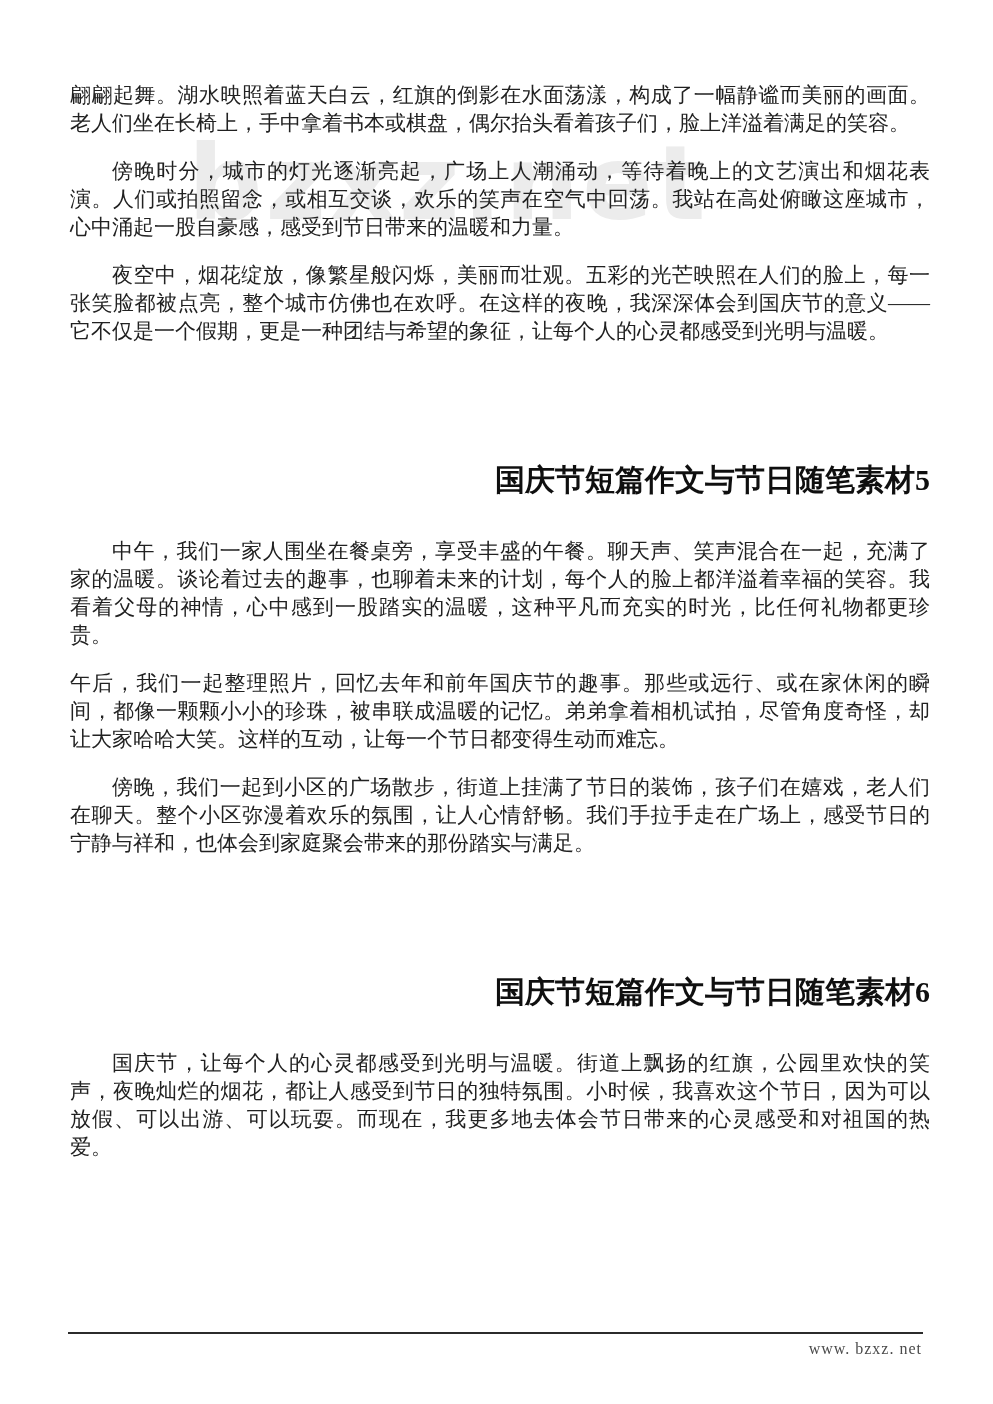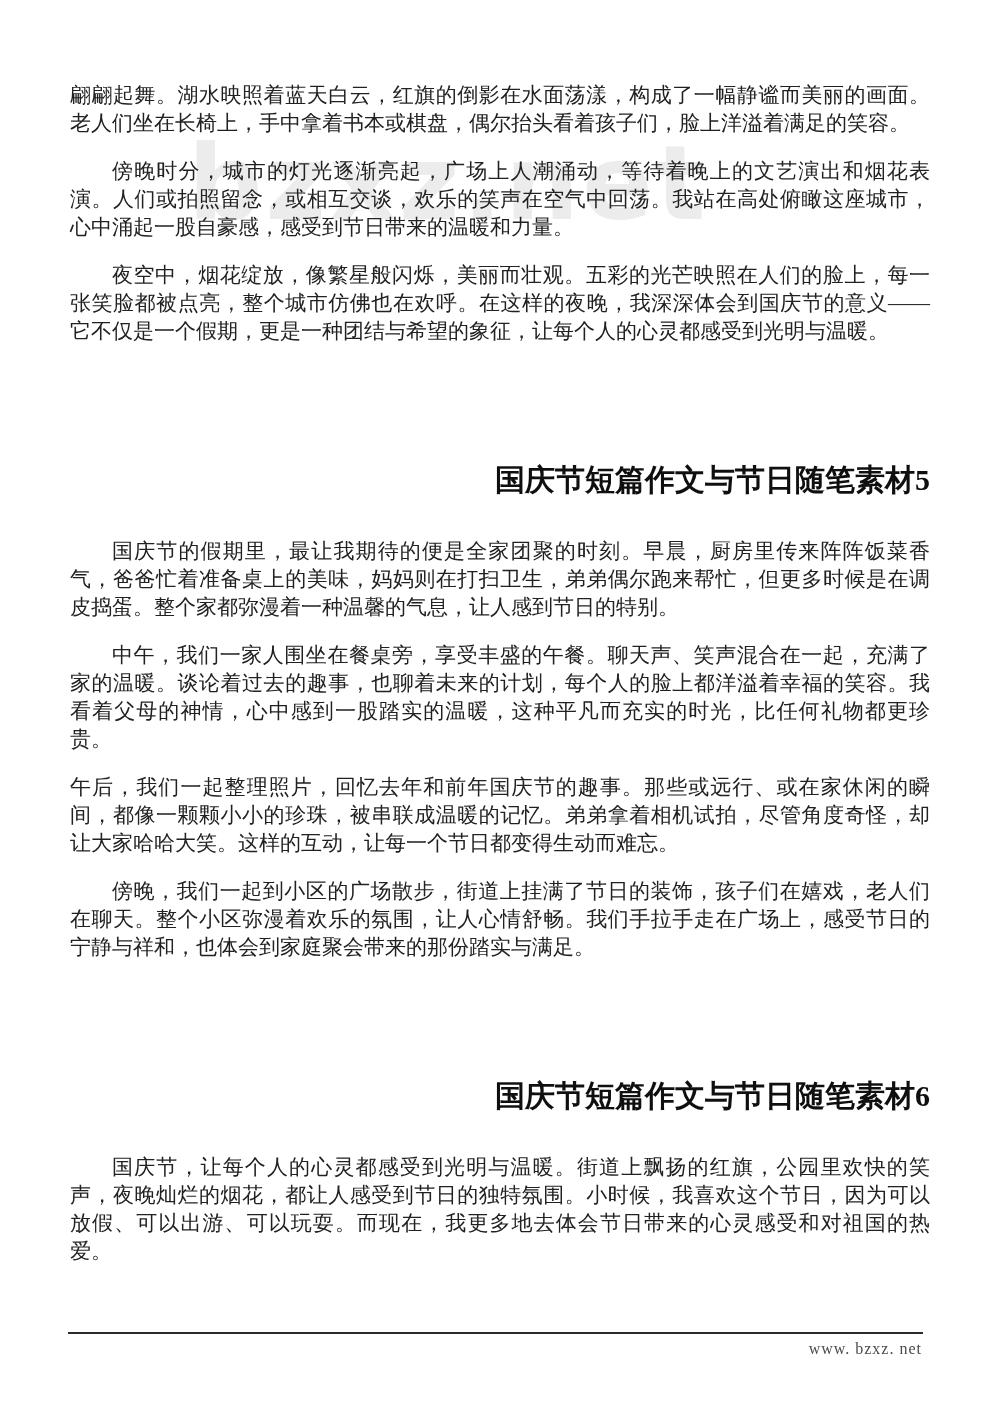--- a/index.html
+++ b/index.html
@@ -86,21 +86,20 @@
   <div class="content">
 
     <p class="para noindent">翩翩起舞。湖水映照着蓝天白云，红旗的倒影在水面荡漾，构成了一幅静谧而美丽的画面。老人们坐在长椅上，手中拿着书本或棋盘，偶尔抬头看着孩子们，脸上洋溢着满足的笑容。</p>
 
     <p class="para">傍晚时分，城市的灯光逐渐亮起，广场上人潮涌动，等待着晚上的文艺演出和烟花表演。人们或拍照留念，或相互交谈，欢乐的笑声在空气中回荡。我站在高处俯瞰这座城市，心中涌起一股自豪感，感受到节日带来的温暖和力量。</p>
 
     <p class="para">夜空中，烟花绽放，像繁星般闪烁，美丽而壮观。五彩的光芒映照在人们的脸上，每一张笑脸都被点亮，整个城市仿佛也在欢呼。在这样的夜晚，我深深体会到国庆节的意义——它不仅是一个假期，更是一种团结与希望的象征，让每个人的心灵都感受到光明与温暖。</p>
 
     <h1 class="heading">国庆节短篇作文与节日随笔素材5</h1>
 
-    <p class="para">国庆节的假期里，最让我期待的便是全家团聚的时刻。早晨，厨房里传来阵阵饭菜香气，爸爸忙着准备桌上的美味，妈妈则在打扫卫生，弟弟偶尔跑来帮忙，但更多时候是在调皮捣蛋。整个家都弥漫着一种温馨的气息，让人感到节日的特别。</p>
 
     <p class="para">中午，我们一家人围坐在餐桌旁，享受丰盛的午餐。聊天声、笑声混合在一起，充满了家的温暖。谈论着过去的趣事，也聊着未来的计划，每个人的脸上都洋溢着幸福的笑容。我看着父母的神情，心中感到一股踏实的温暖，这种平凡而充实的时光，比任何礼物都更珍贵。</p>
 
     <p class="para noindent">午后，我们一起整理照片，回忆去年和前年国庆节的趣事。那些或远行、或在家休闲的瞬间，都像一颗颗小小的珍珠，被串联成温暖的记忆。弟弟拿着相机试拍，尽管角度奇怪，却让大家哈哈大笑。这样的互动，让每一个节日都变得生动而难忘。</p>
 
     <p class="para">傍晚，我们一起到小区的广场散步，街道上挂满了节日的装饰，孩子们在嬉戏，老人们在聊天。整个小区弥漫着欢乐的氛围，让人心情舒畅。我们手拉手走在广场上，感受节日的宁静与祥和，也体会到家庭聚会带来的那份踏实与满足。</p>
 
 
     <h1 class="heading">国庆节短篇作文与节日随笔素材6</h1>
 

